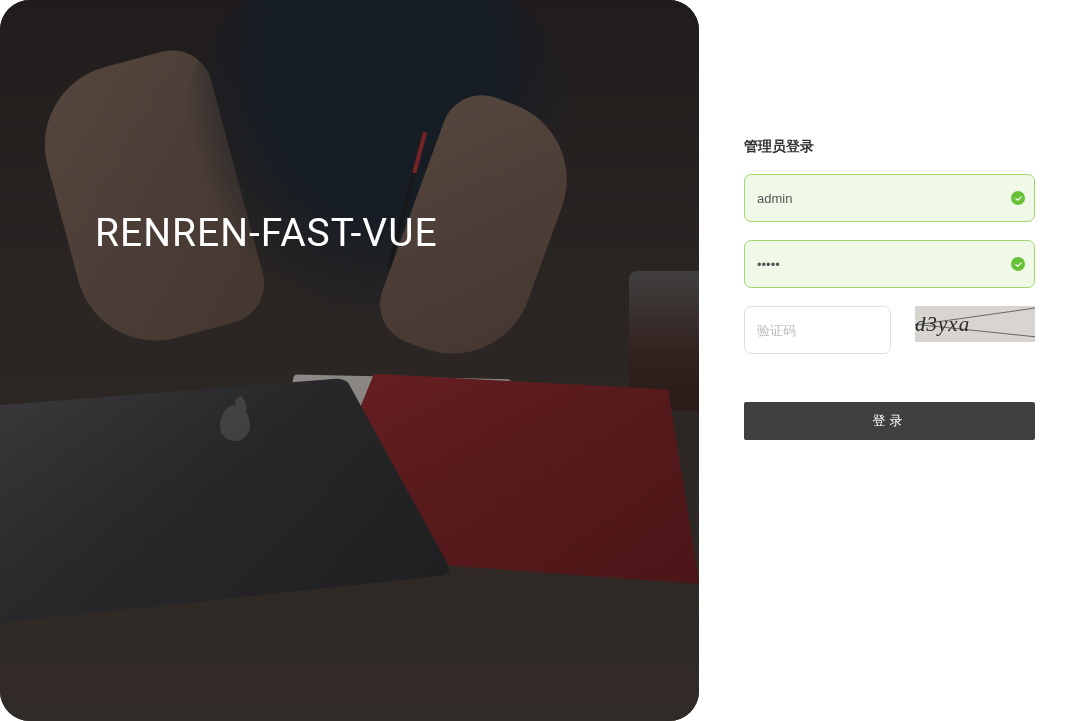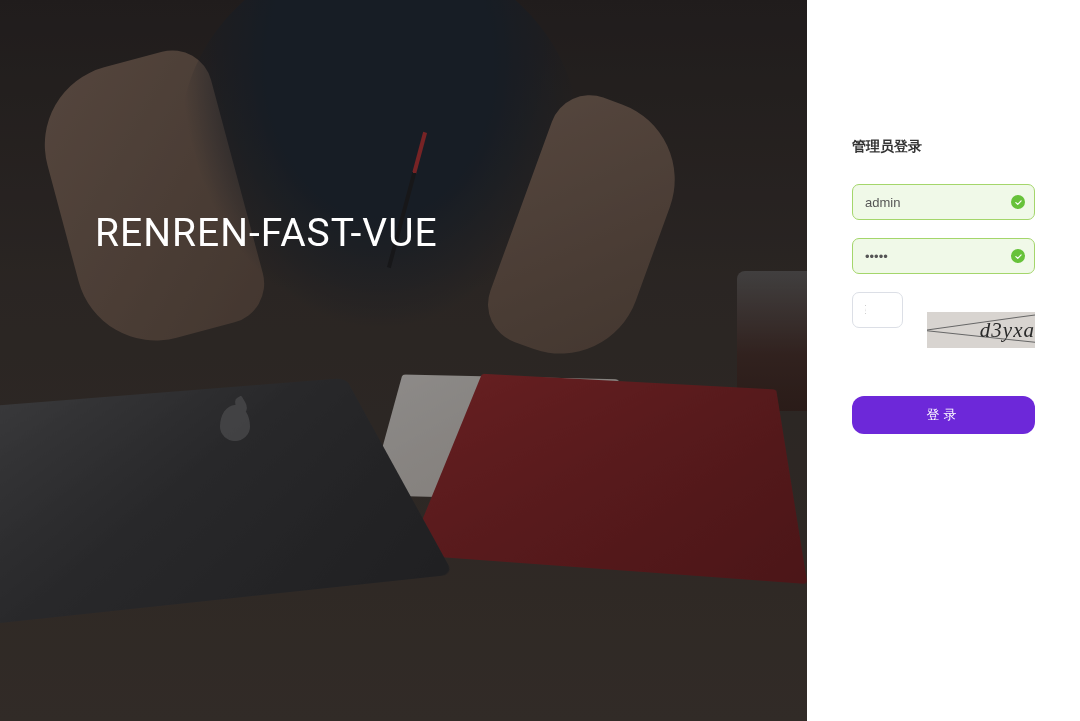--- a/index.html
+++ b/index.html
@@ -12,25 +12,26 @@
       width: 1080px;
       height: 721px;
       overflow: hidden;
     }
     .container {
       display: flex;
       width: 100%;
       height: 100%;
     }
     .left-panel {
-      width: 807px;
+      width: 699px;
       height: 100%;
       position: relative;
       background: #3a3a3a;
       overflow: hidden;
+      border-radius: 30px;
     }
     .bg-illustration {
       position: absolute;
       inset: 0;
     }
     .wood-top {
       position: absolute;
       top: 0;
       left: 0;
       right: 0;
@@ -165,30 +166,30 @@
       flex: 1;
       background: #fff;
       padding: 138px 45px 0 45px;
       display: flex;
       flex-direction: column;
     }
     .login-title {
       font-size: 14px;
       font-weight: 600;
       color: #333;
-      margin-bottom: 28px;
+      margin-bottom: 18px;
       font-family: Liberation Mono, monospace;
     }
     .form-group {
       position: relative;
       margin-bottom: 18px;
     }
     .input-field {
       width: 100%;
-      height: 36px;
+      height: 48px;
       padding: 0 36px 0 12px;
       border: 1px solid #a4d66b;
       background: #f0f9e8;
       border-radius: 7px;
       font-size: 13px;
       color: #555;
       outline: none;
     }
     .input-field.plain {
       background: #fff;
@@ -219,30 +220,29 @@
       display: flex;
       gap: 24px;
       margin-bottom: 48px;
       align-items: stretch;
     }
     .captcha-input-wrap {
       flex: 1;
       position: relative;
     }
     .captcha-img {
-      width: 108px;
+      width: 120px;
       height: 36px;
       background: #d8d4d0;
       display: flex;
       align-items: center;
-      justify-content: flex-end;
+      justify-content: flex-start;
       position: relative;
       cursor: pointer;
       overflow: hidden;
-      margin-top: 20px;
     }
     .captcha-text {
       font-family: Georgia, serif;
       font-size: 21px;
       color: #2a2a2a;
       letter-spacing: 1px;
       font-style: italic;
       position: relative;
       z-index: 1;
     }
@@ -260,23 +260,23 @@
       top: 24px;
       left: -5px;
       right: -5px;
       height: 1px;
       background: #666;
       transform: rotate(6deg);
     }
     .login-btn {
       width: 100%;
       height: 38px;
-      background: #6d28d9;
+      background: #404040;
       border: none;
-      border-radius: 12px;
+      border-radius: 2px;
       color: #fff;
       font-size: 13px;
       letter-spacing: 4px;
       cursor: pointer;
     }
   </style>
 </head>
 <body>
 
 <div class="container">

